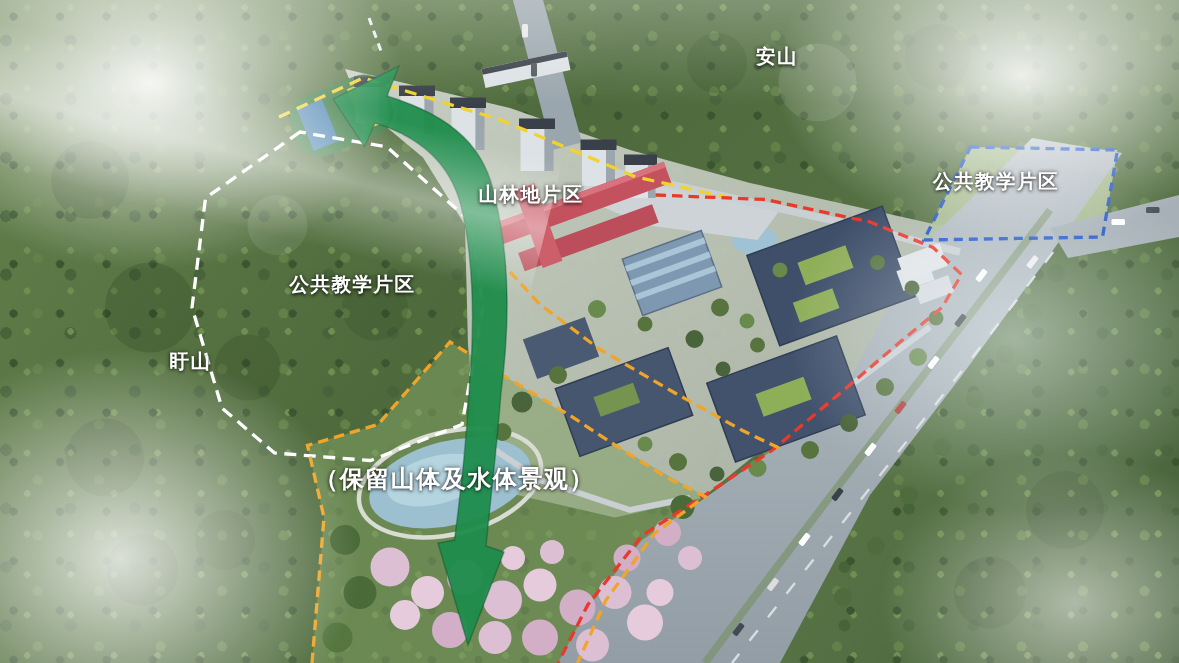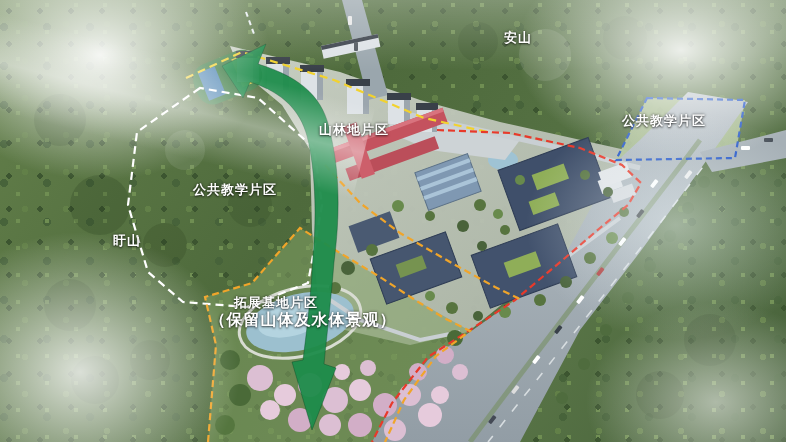--- a/index.html
+++ b/index.html
@@ -270,16 +270,15 @@
   <div class="mist mist-bl"></div>
   <div class="mist mist-br"></div>
   <div class="mist mist-r"></div>
   <div class="mist mist-streak"></div>
 
   <div class="label" style="left:518px;top:38px;">安山</div>
   <div class="label" style="left:120px;top:241px;padding-left:14px;">盱山</div>
   <div class="label" style="left:354px;top:130px;">山林地片区</div>
   <div class="label" style="left:235px;top:190px;">公共教学片区</div>
   <div class="label" style="left:664px;top:121px;">公共教学片区</div>
-  <div class="label" style="left:276px;top:303px;">拓展基地片区</div>
   <div class="label small" style="left:303px;top:320px;">（保留山体及水体景观）</div>
 
 </div>
 
 </body></html>

